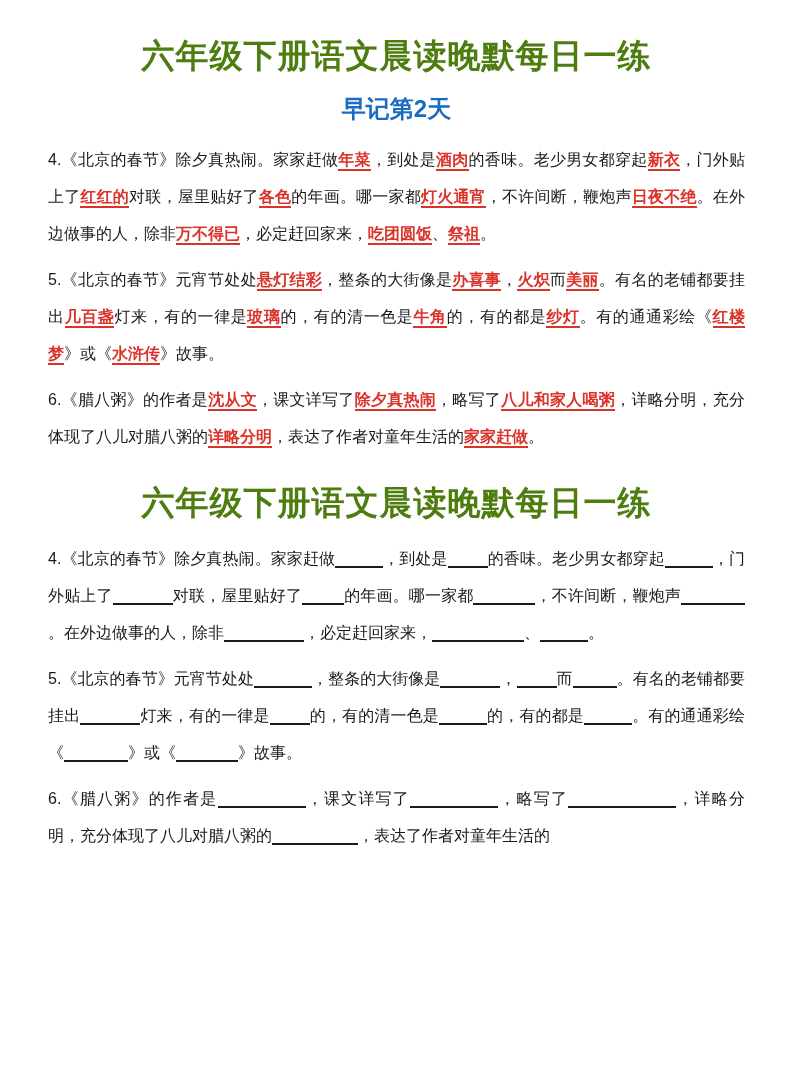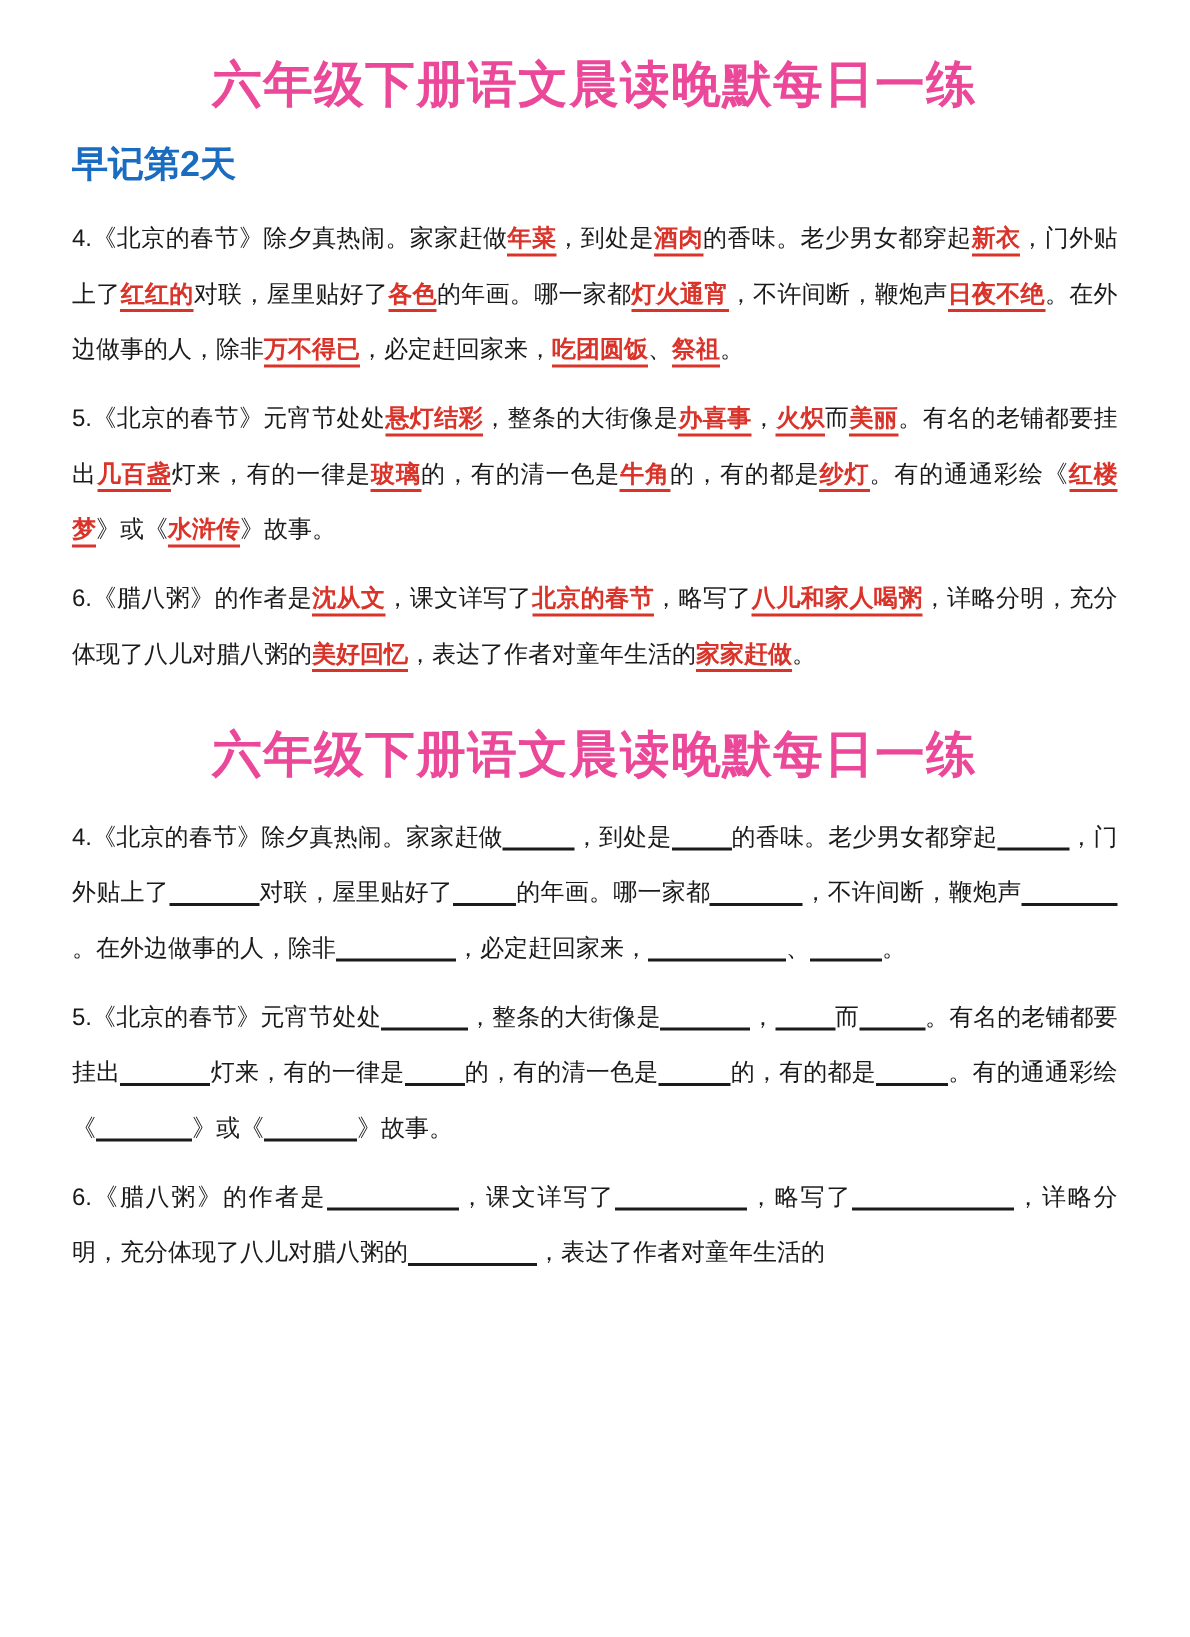--- a/index.html
+++ b/index.html
@@ -12,26 +12,26 @@
     padding: 28px 48px 40px 48px;
     font-family: "Liberation Sans", "DejaVu Sans", sans-serif;
     color: var(--text-color, #1a1a1a);
   }
   .doc-title {
     font-size: 33px;
     font-weight: 700;
     text-align: center;
     letter-spacing: 1px;
     margin: 6px 0 14px 0;
-    color: #ec4899;
+    color: #4d7c0f;
   }
   .doc-subtitle {
     font-size: 24px;
     font-weight: 700;
-    text-align: left;
+    text-align: center;
     margin: 0 0 16px 0;
     color: var(--accent-blue, #1a6cc0);
   }
   .paragraphs p.para {
     font-size: 16px;
     line-height: 37px;
     text-align: justify;
     margin: 0 0 9px 0;
     color: #1a1a1a;
   }
@@ -53,21 +53,21 @@
 <body>
 
 <div class="page">
 
   <section class="section">
     <h1 class="doc-title">六年级下册语文晨读晚默每日一练</h1>
     <h2 class="doc-subtitle">早记第2天</h2>
     <div class="paragraphs">
         <p class="para"><span class="t">4.《北京的春节》除夕真热闹。家家赶做</span><span class="answer">年菜</span><span class="t">，到处是</span><span class="answer">酒肉</span><span class="t">的香味。老少男女都穿起</span><span class="answer">新衣</span><span class="t">，门外贴上了</span><span class="answer">红红的</span><span class="t">对联，屋里贴好了</span><span class="answer">各色</span><span class="t">的年画。哪一家都</span><span class="answer">灯火通宵</span><span class="t">，不许间断，鞭炮声</span><span class="answer">日夜不绝</span><span class="t">。在外边做事的人，除非</span><span class="answer">万不得已</span><span class="t">，必定赶回家来，</span><span class="answer">吃团圆饭</span><span class="t">、</span><span class="answer">祭祖</span><span class="t">。</span></p>
         <p class="para"><span class="t">5.《北京的春节》元宵节处处</span><span class="answer">悬灯结彩</span><span class="t">，整条的大街像是</span><span class="answer">办喜事</span><span class="t">，</span><span class="answer">火炽</span><span class="t">而</span><span class="answer">美丽</span><span class="t">。有名的老铺都要挂出</span><span class="answer">几百盏</span><span class="t">灯来，有的一律是</span><span class="answer">玻璃</span><span class="t">的，有的清一色是</span><span class="answer">牛角</span><span class="t">的，有的都是</span><span class="answer">纱灯</span><span class="t">。有的通通彩绘《</span><span class="answer">红楼梦</span><span class="t">》或《</span><span class="answer">水浒传</span><span class="t">》故事。</span></p>
-        <p class="para"><span class="t">6.《腊八粥》的作者是</span><span class="answer">沈从文</span><span class="t">，课文详写了</span><span class="answer">北京的春节</span><span class="t">，略写了</span><span class="answer">八儿和家人喝粥</span><span class="t">，详略分明，充分体现了八儿对腊八粥的</span><span class="answer">美好回忆</span><span class="t">，表达了作者对童年生活的</span><span class="answer">家家赶做</span><span class="t">。</span></p>
+        <p class="para"><span class="t">6.《腊八粥》的作者是</span><span class="answer">沈从文</span><span class="t">，课文详写了</span><span class="answer">除夕真热闹</span><span class="t">，略写了</span><span class="answer">八儿和家人喝粥</span><span class="t">，详略分明，充分体现了八儿对腊八粥的</span><span class="answer">详略分明</span><span class="t">，表达了作者对童年生活的</span><span class="answer">家家赶做</span><span class="t">。</span></p>
       </div>
   </section>
 
   <section class="section section-evening">
     <h1 class="doc-title">六年级下册语文晨读晚默每日一练</h1>
     <div class="paragraphs">
         <p class="para"><span class="t">4.《北京的春节》除夕真热闹。家家赶做</span><span class="blank" style="width: 48px;"></span><span class="t">，到处是</span><span class="blank" style="width: 40px;"></span><span class="t">的香味。老少男女都穿起</span><span class="blank" style="width: 48px;"></span><span class="t">，门外贴上了</span><span class="blank" style="width: 60px;"></span><span class="t">对联，屋里贴好了</span><span class="blank" style="width: 42px;"></span><span class="t">的年画。哪一家都</span><span class="blank" style="width: 62px;"></span><span class="t">，不许间断，鞭炮声</span><span class="blank" style="width: 64px;"></span><span class="t">。在外边做事的人，除非</span><span class="blank" style="width: 80px;"></span><span class="t">，必定赶回家来，</span><span class="blank" style="width: 92px;"></span><span class="t">、</span><span class="blank" style="width: 48px;"></span><span class="t">。</span></p>
         <p class="para"><span class="t">5.《北京的春节》元宵节处处</span><span class="blank" style="width: 58px;"></span><span class="t">，整条的大街像是</span><span class="blank" style="width: 60px;"></span><span class="t">，</span><span class="blank" style="width: 40px;"></span><span class="t">而</span><span class="blank" style="width: 44px;"></span><span class="t">。有名的老铺都要挂出</span><span class="blank" style="width: 60px;"></span><span class="t">灯来，有的一律是</span><span class="blank" style="width: 40px;"></span><span class="t">的，有的清一色是</span><span class="blank" style="width: 48px;"></span><span class="t">的，有的都是</span><span class="blank" style="width: 48px;"></span><span class="t">。有的通通彩绘《</span><span class="blank" style="width: 64px;"></span><span class="t">》或《</span><span class="blank" style="width: 62px;"></span><span class="t">》故事。</span></p>
         <p class="para"><span class="t">6.《腊八粥》的作者是</span><span class="blank" style="width: 88px;"></span><span class="t">，课文详写了</span><span class="blank" style="width: 88px;"></span><span class="t">，略写了</span><span class="blank" style="width: 108px;"></span><span class="t">，详略分明，充分体现了八儿对腊八粥的</span><span class="blank" style="width: 86px;"></span><span class="t">，表达了作者对童年生活的</span></p>
       </div>

